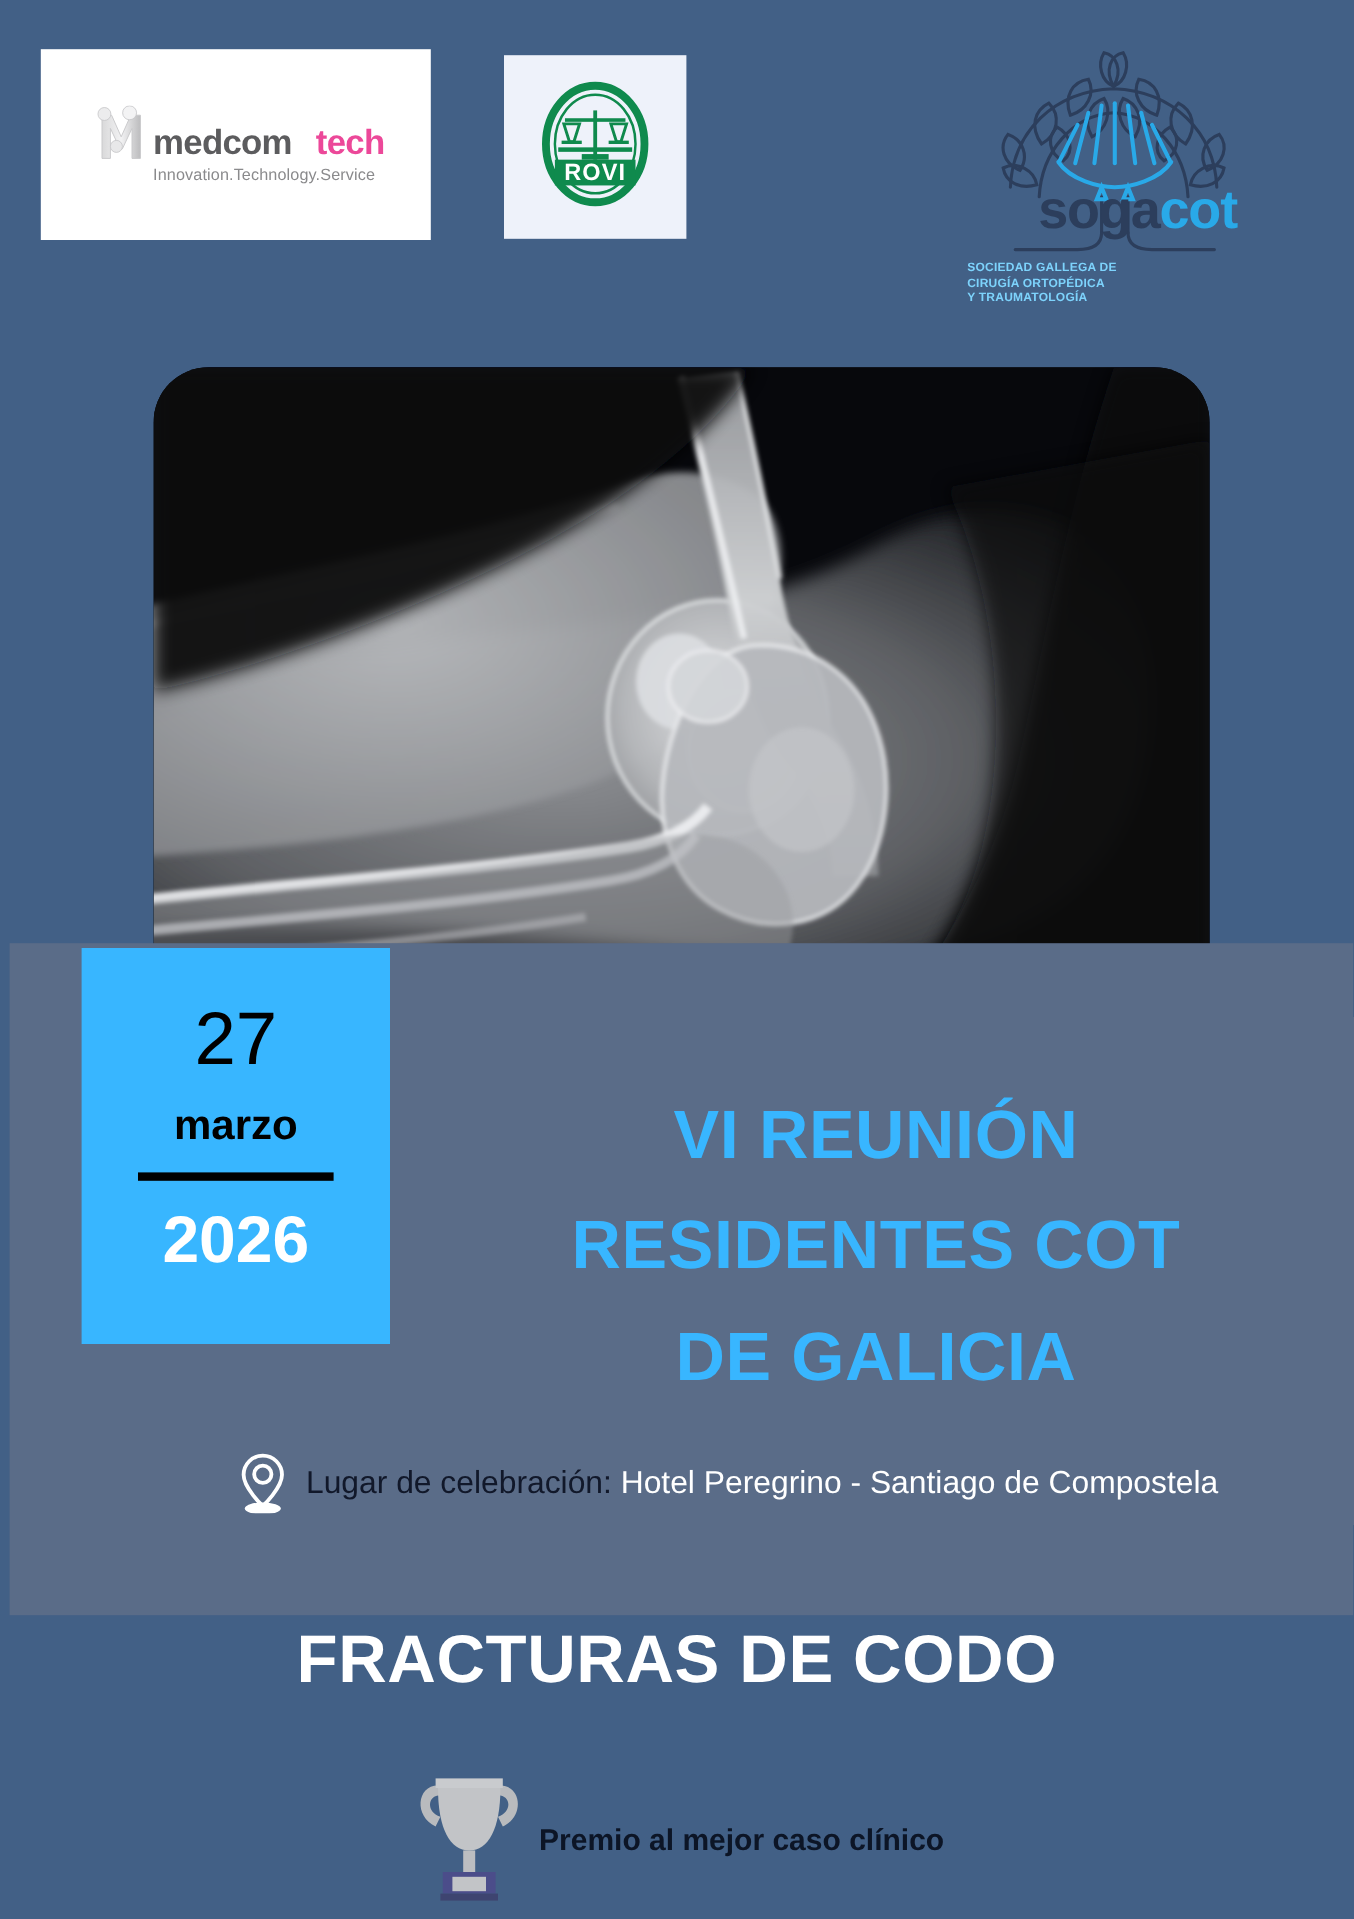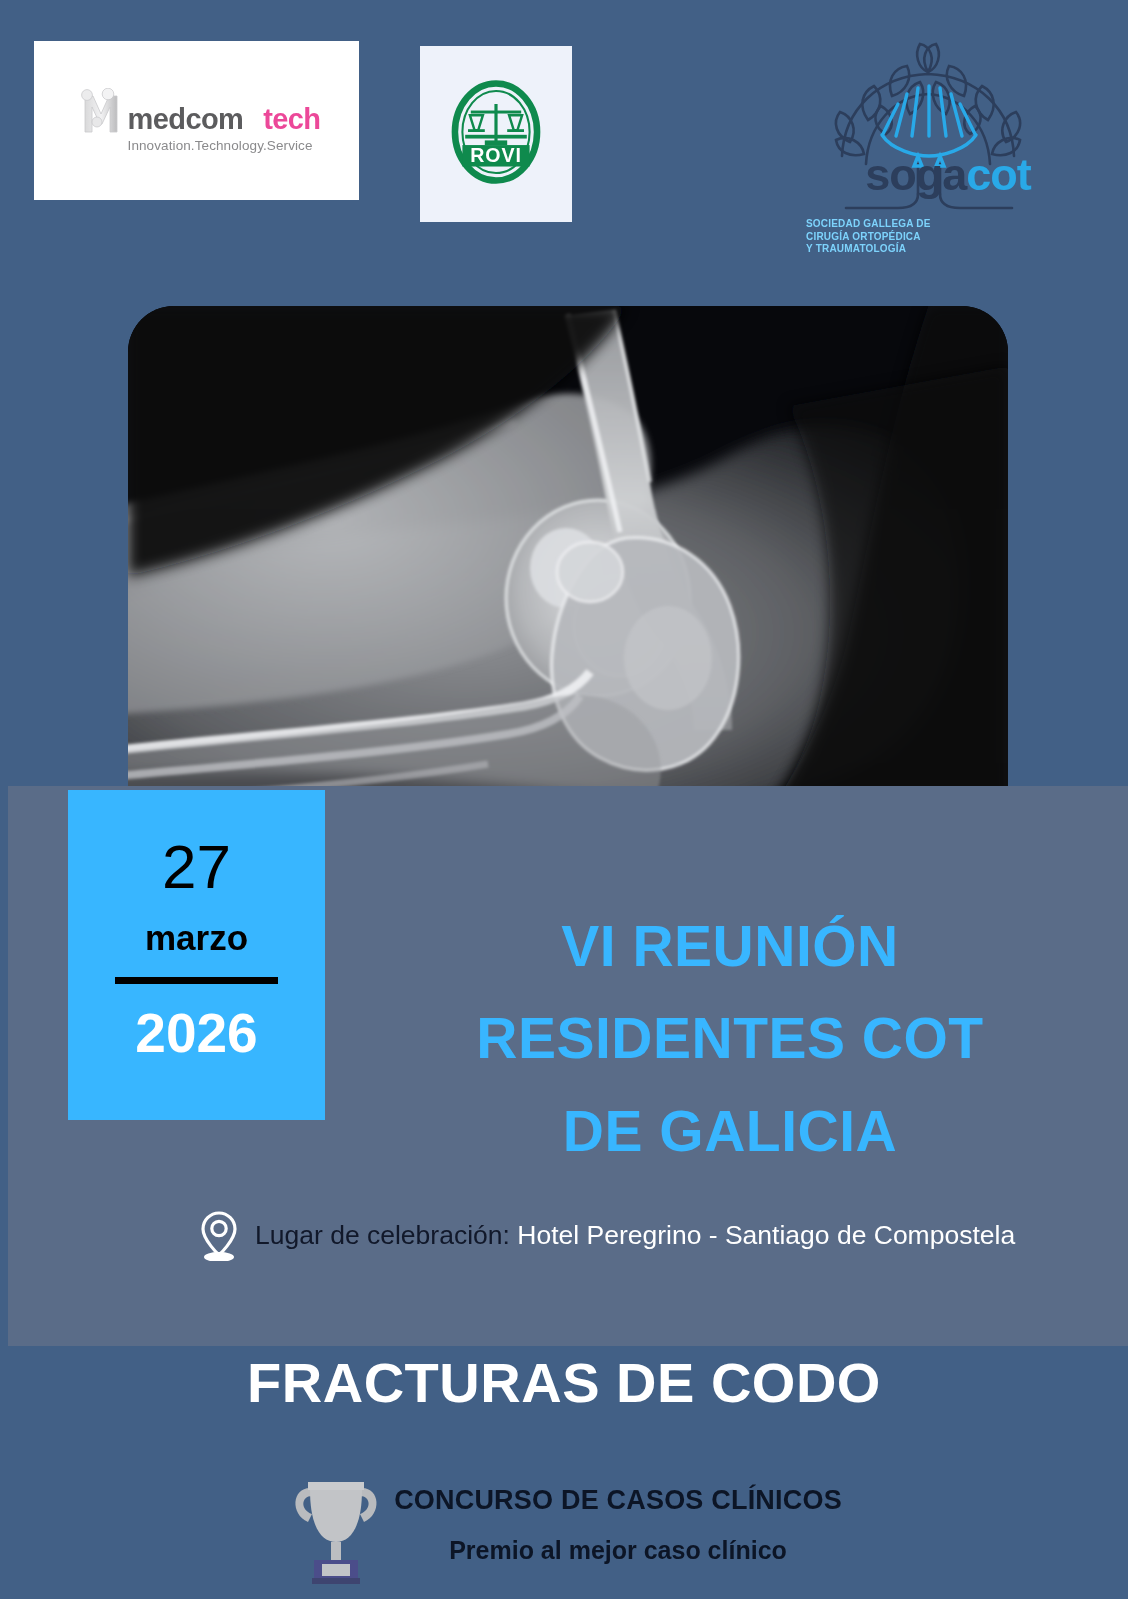--- a/index.html
+++ b/index.html
@@ -28,21 +28,21 @@
   .mct-inner { display:flex; flex-direction:column; align-items:flex-start; transform:translateX(4px); }
   .mct-row { display:flex; align-items:flex-end; }
   .mct-mark { width:40px; height:46px; position:relative; margin-right:7px; }
   .mct-word { font-size:29px; font-weight:bold; letter-spacing:-0.6px; line-height:1; }
   .mct-word .a { color:#5c5c5e; }
   .mct-word .b { color:#ec4899;padding-left:20px; }
   .mct-tag { font-size:13.5px; color:#8a8a8c; letter-spacing:0.1px; margin-top:4px; margin-left:47px; }
 
   .logo-rovi {
     position:absolute; left:420px; top:46px;
-    width:152px; height:176px;
+    width:152px; height:153px;
     background:#eef2fa;
     display:flex; align-items:center; justify-content:center;
   }
 
   .logo-sogacot { position:absolute; left:806px; top:24px; width:246px; height:252px; }
   .sogacot-tree { position:absolute; left:0; top:0; width:246px; height:190px; }
   .sogacot-word {
     position:absolute; left:0; top:128px; width:246px;
     text-align:center; font-size:45px; font-weight:bold; line-height:1;
     letter-spacing:-1px;
@@ -375,18 +375,17 @@
         <path d="M24 24 L76 24 C76 58 66 76 50 76 C34 76 24 58 24 24 Z" fill="#c2c4c7"></path>
 
         <rect x="45" y="76" width="10" height="18" fill="#bcbec1"></rect>
 
         <rect x="28" y="94" width="44" height="18" fill="#4b4d8a"></rect>
         <rect x="36" y="98" width="28" height="12" fill="#c2c4c7"></rect>
         <rect x="26" y="112" width="48" height="6" fill="#3e4470"></rect>
       </svg>
     </span>
     <span id="contest-text">
-      <div id="contest-title">CONCURSO DE CASOS CLÍNICOS</div>
       <div id="contest-sub">Premio al mejor caso clínico</div>
     </span>
   </div>
 
 </div>
 
 </body></html>

